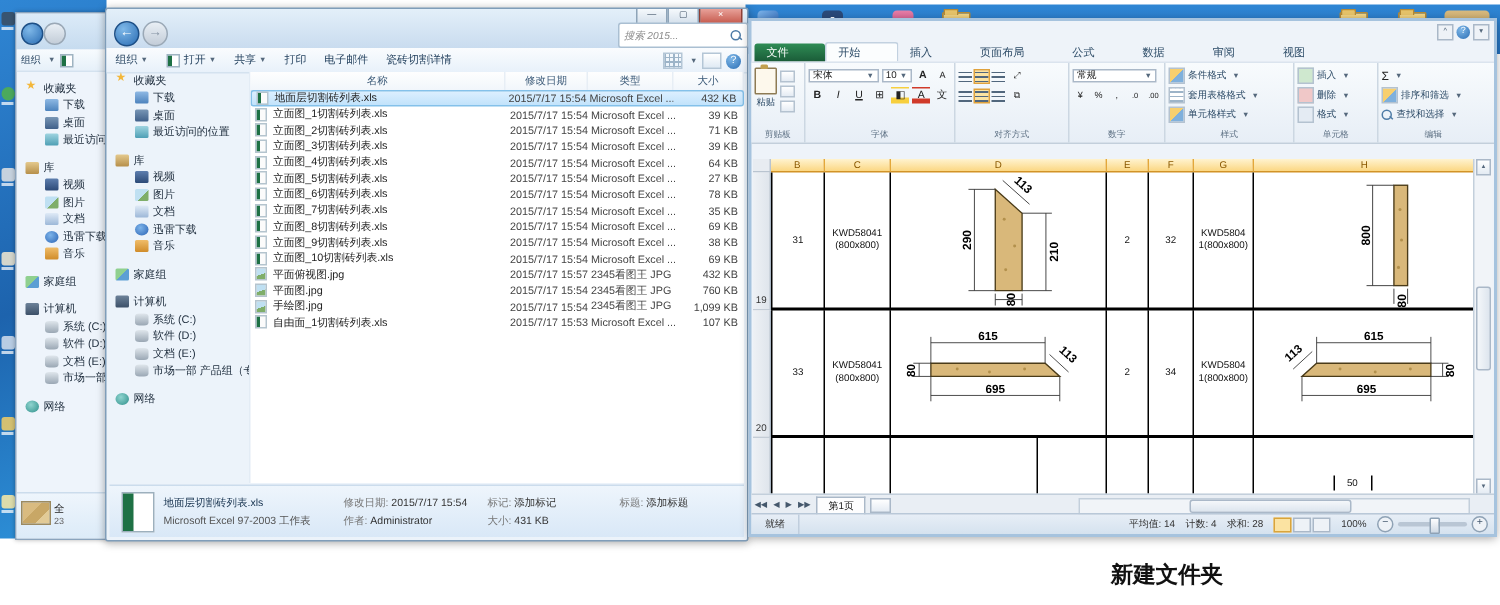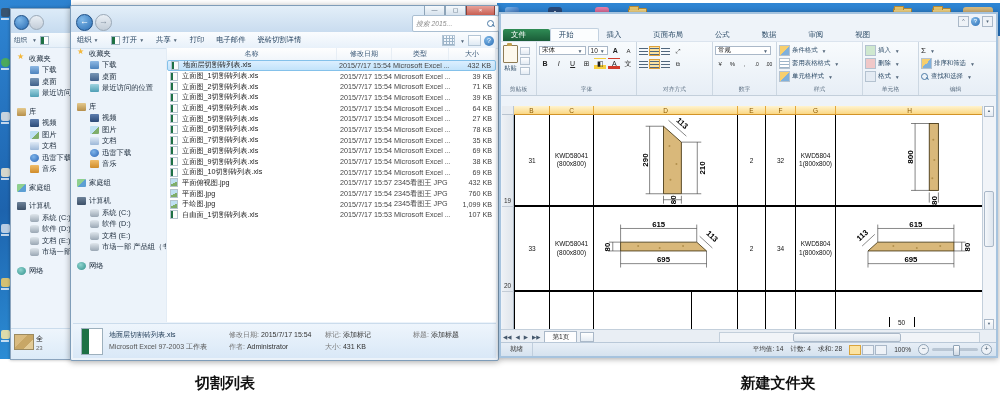--- a/index.html
+++ b/index.html
@@ -943,15 +943,14 @@
           <span class="zbtn">−</span>
           <span class="ztrack">
               <span class="zthumb"></span>
             </span>
           <span class="zbtn">+</span>
         </span>
       </span>
     </div>
   </div>
 
-  <div class="caption" style="left:115px">切割列表</div>
   <div class="caption" style="left:668px">新建文件夹</div>
 </div>
 
 </body></html>

